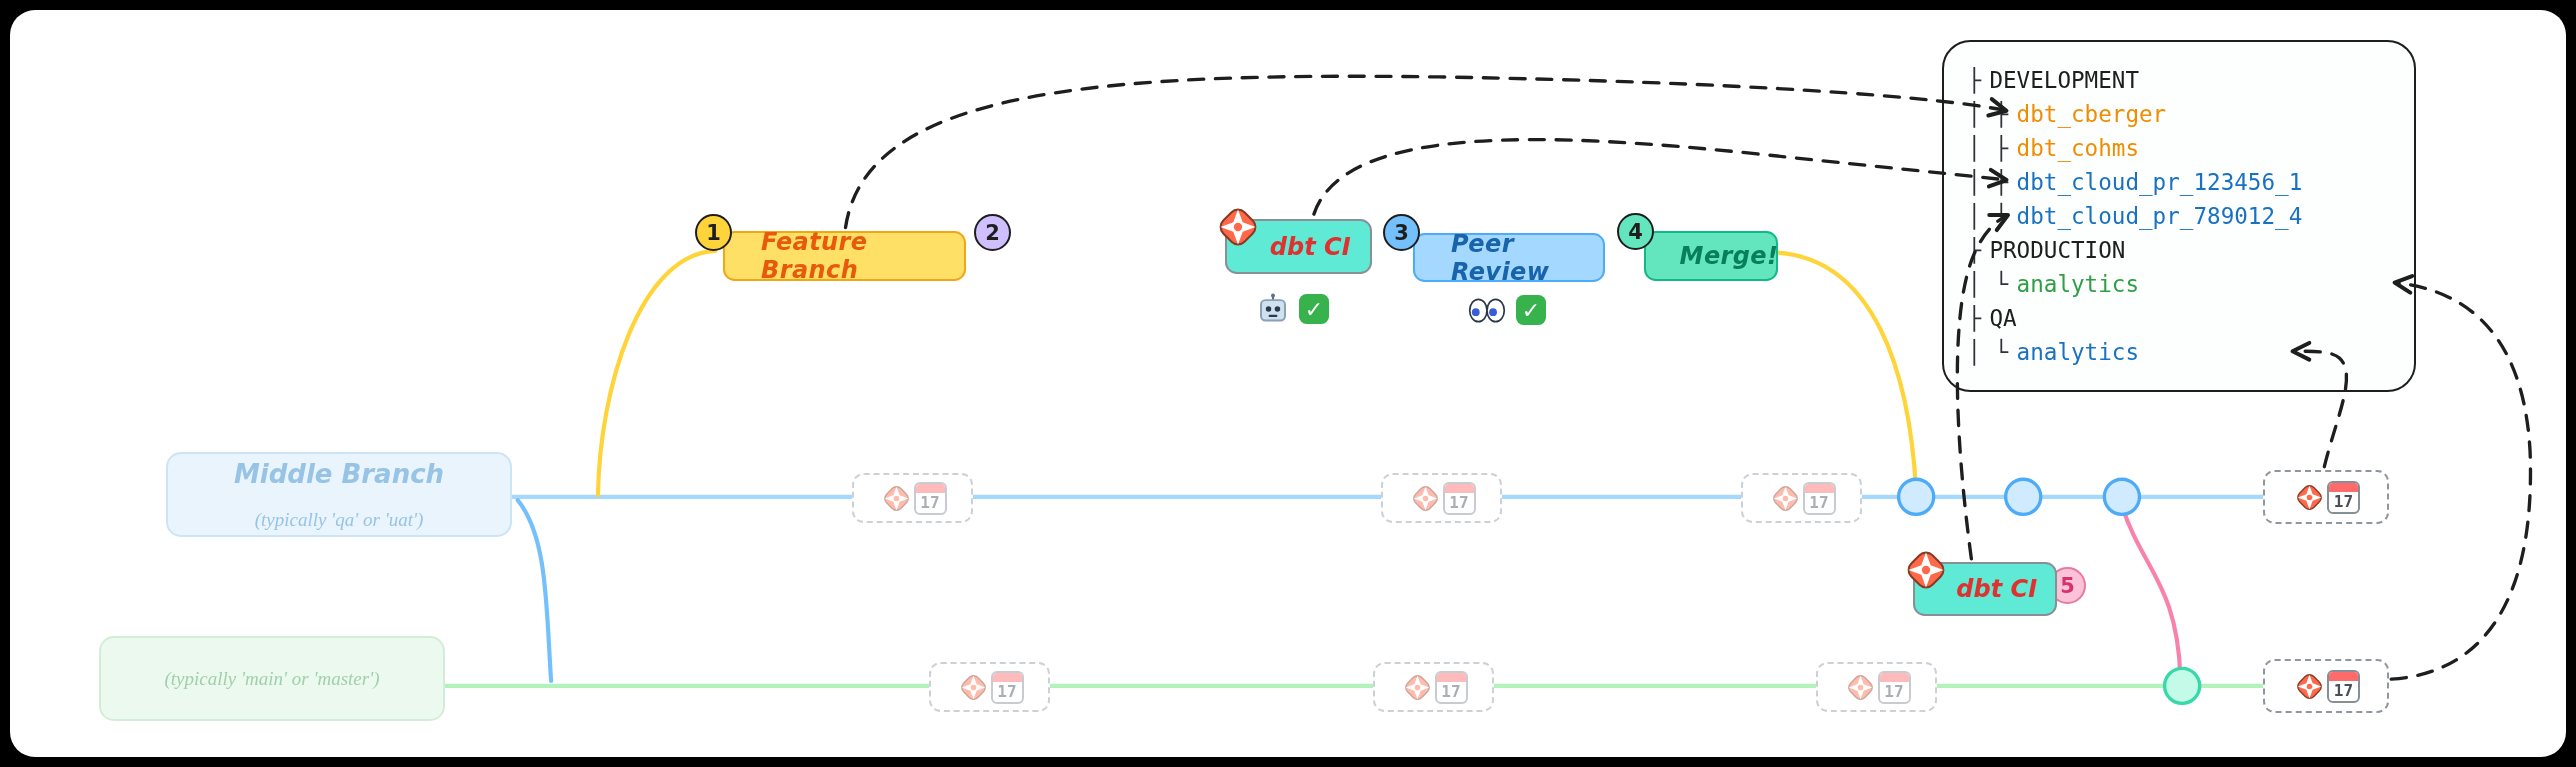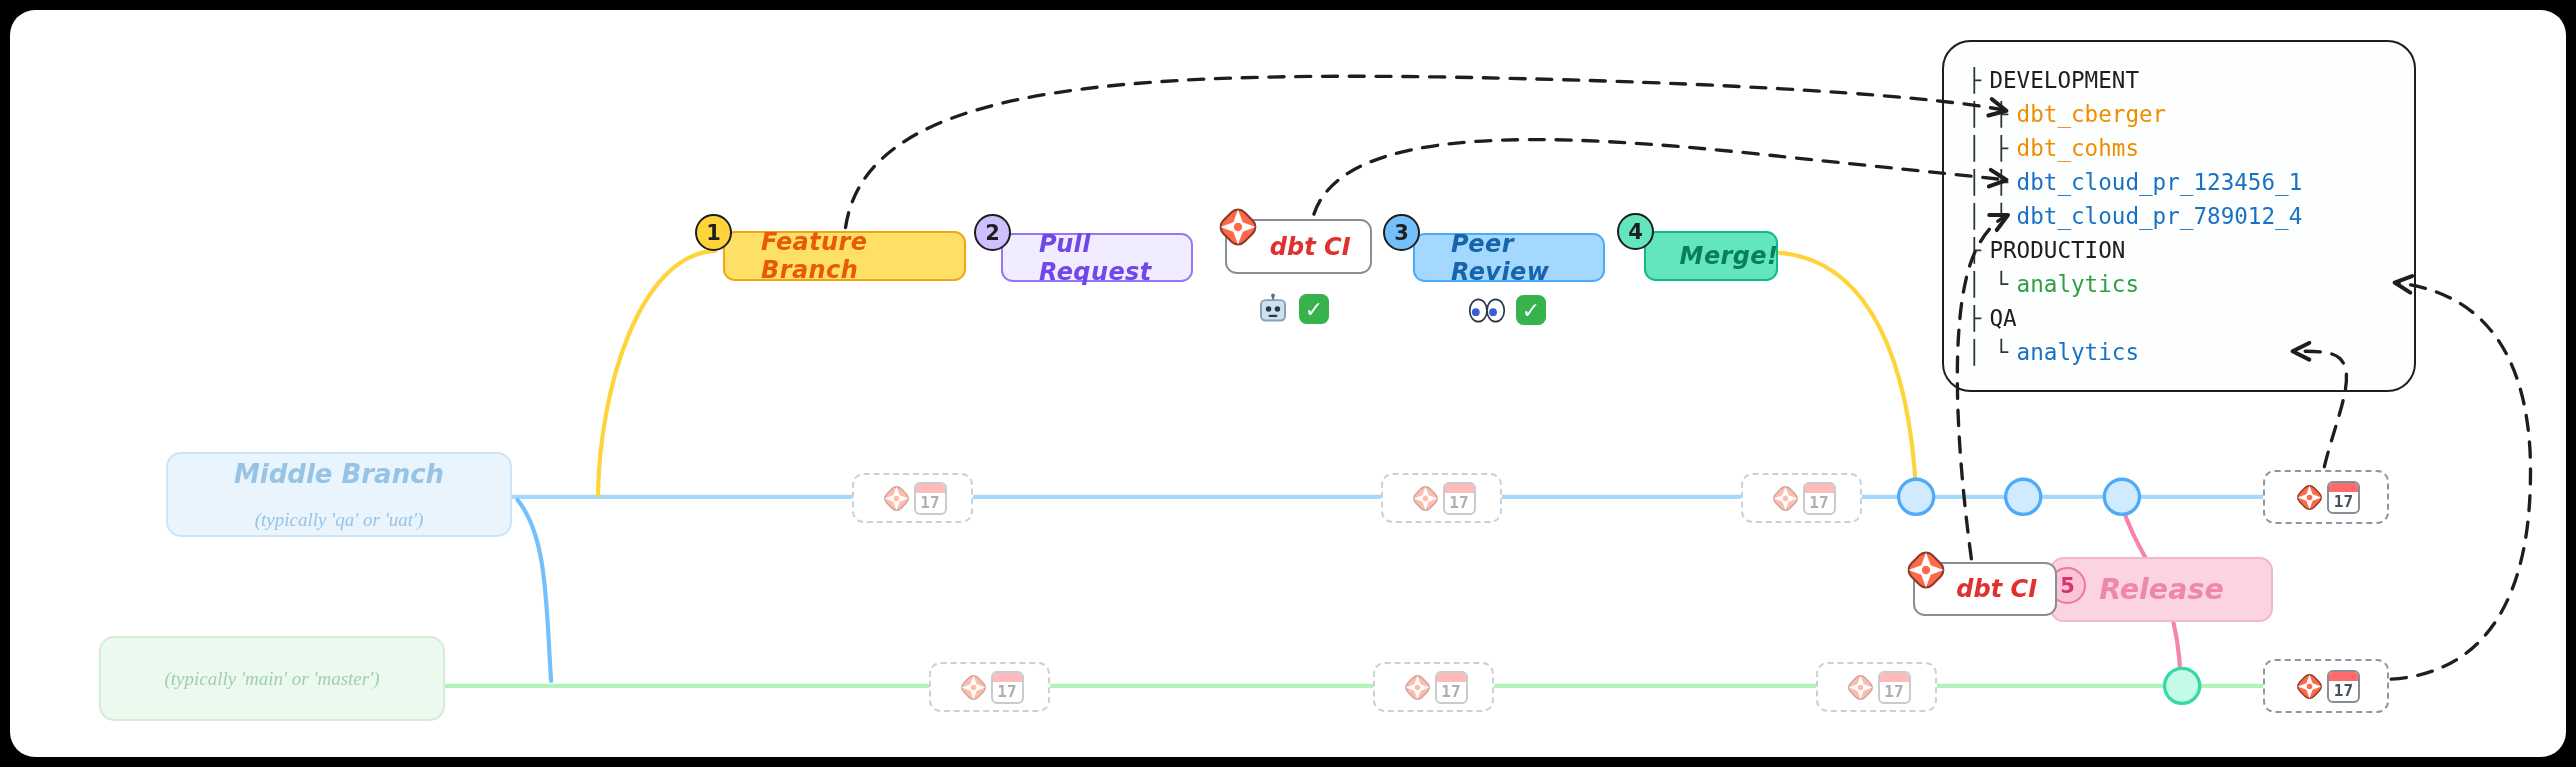--- a/index.html
+++ b/index.html
@@ -12,21 +12,21 @@
   .hand { font-style:italic; }
 
   .badge { position:absolute; width:37px; height:37px; border-radius:50%;
            border:2.5px solid #1e1e1e; display:flex; align-items:center; justify-content:center;
            font-size:21px; font-weight:700; color:#1e1e1e; z-index:5; background:#fff; }
 
   .wbox { position:absolute; border-radius:11.7px; border:2.5px solid; display:flex;
           align-items:center; justify-content:center; font-size:24px; font-weight:600;
           letter-spacing:0.4px; z-index:4;padding-left:36px; }
 
-  .ci-box { position:absolute; background:#ffffff; border:2.5px solid #888f96; border-radius:11.7px;
+  .ci-box { position:absolute; background:#5eead4; border:2.5px solid #888f96; border-radius:11.7px;
             display:flex; align-items:center; justify-content:center; z-index:6; }
   .ci-label { color:#e03131; font-size:24px; font-weight:700; padding-left:23.4px; }
   .ci-logo { position:absolute; left:-15px; top:-20px; width:52px; height:52px; }
 
   .status { position:absolute; display:flex; align-items:center; gap:10px; z-index:4; }
   .check { width:30px; height:30px; background:#37b24d; border-radius:7.5px; color:#fff;
            display:flex; align-items:center; justify-content:center; font-size:22px; font-weight:700; }
 
   .tree { position:absolute; left:1942px; top:40px; width:474px; height:352px;
           background:#fdfefe; border:2.9px solid #1e1e1e; border-radius:28.5px;
@@ -92,21 +92,20 @@
     <circle cx="2290" cy="594" r="21" fill="#d0ebff" stroke="#4dabf7" stroke-width="4"></circle>
     <circle cx="2418" cy="594" r="21" fill="#d0ebff" stroke="#4dabf7" stroke-width="4"></circle>
     <circle cx="2536" cy="594" r="21" fill="#d0ebff" stroke="#4dabf7" stroke-width="4"></circle>
     <circle cx="2608" cy="820" r="21" fill="#c3fae8" stroke="#38d9a9" stroke-width="4"></circle>
   </svg>
 
   <div class="badge" style="left:695px;top:214px;background:#ffd43b">1</div>
   <div class="wbox hand" style="left:723px;top:231px;width:243px;height:50px;background:#ffe066;border-color:#f2a516;color:#e8590c">Feature Branch</div>
 
   <div class="badge" style="left:974px;top:214px;background:#d0bfff">2</div>
-  <div class="wbox hand" style="left:1001px;top:233px;width:192px;height:49px;background:#f1ecff;border-color:#9775fa;color:#7048e8">Pull Request</div>
 
   <div class="ci-box" style="left:1225px;top:219px;width:147px;height:55px">
     <svg class="ci-logo" viewBox="0 0 40 40">
         <use href="#dbt-logo"></use>
       </svg>
     <span class="ci-label hand">dbt CI</span>
   </div>
   <div class="status" style="left:1257px;top:293px">
     <svg width="32" height="32" viewBox="0 0 36 36">
       <line x1="18" y1="2.5" x2="18" y2="8" stroke="#607086" stroke-width="2.4"></line>
@@ -248,21 +247,20 @@
   <div class="chip bright" style="left:2263px;top:659px">
     <svg class="dbt-ic" viewBox="0 0 40 40">
         <use href="#dbt-logo"></use>
       </svg>
     <span class="cal">
         <span class="cal-top"></span>
         <span class="cal-day">17</span>
       </span>
   </div>
 
-  <div class="release-box hand">Release</div>
   <div class="badge badge-5">5</div>
   <div class="ci-box" style="left:1913px;top:562px;width:144px;height:54px">
     <svg class="ci-logo" viewBox="0 0 40 40">
         <use href="#dbt-logo"></use>
       </svg>
     <span class="ci-label hand">dbt CI</span>
   </div>
 
   <svg class="layer" style="z-index:9" viewBox="0 0 3078 917">
     <defs>

